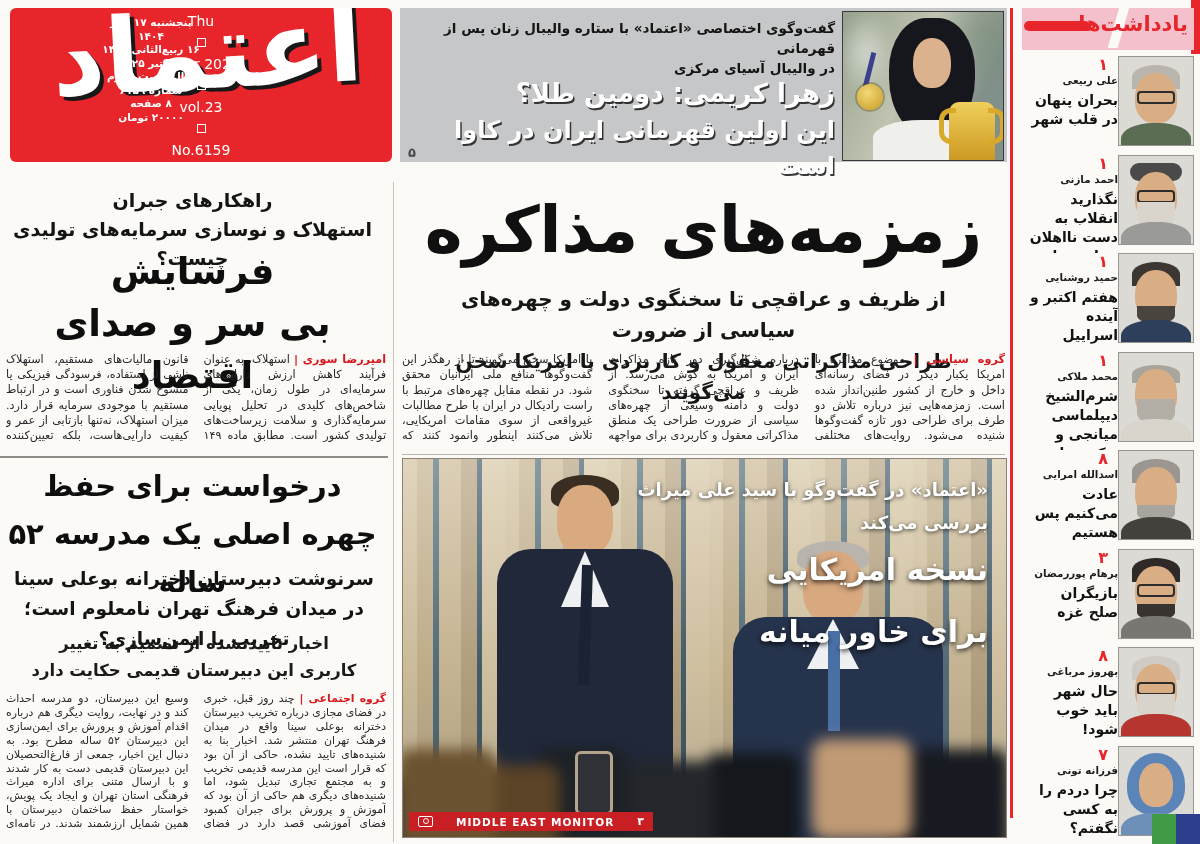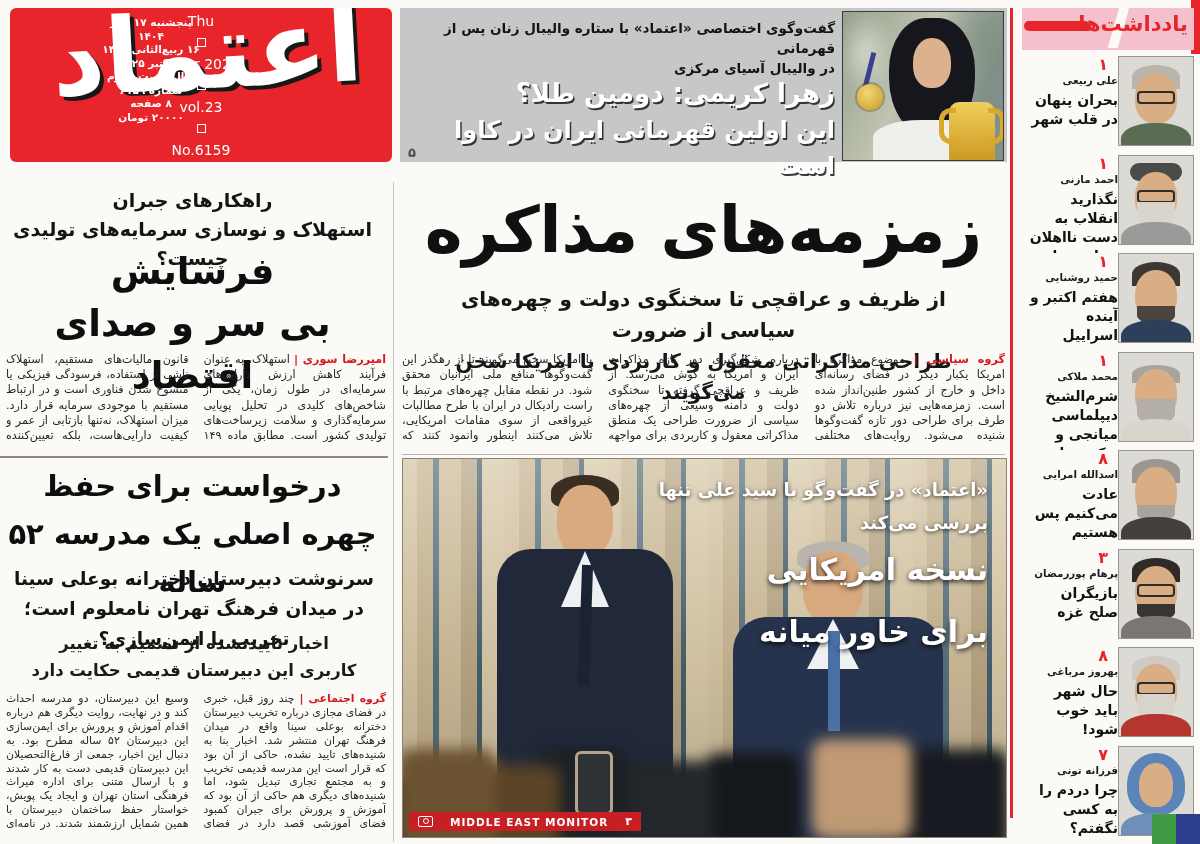--- a/index.html
+++ b/index.html
@@ -79,21 +79,21 @@
   .man-right .shirt{left:74px;top:72px;width:52px;height:50px;}
   .man-right .tie{left:95px;top:84px;width:12px;height:100px;background:#4a6fa5;}
   .crowd{position:absolute;left:0;bottom:92px;width:8px;height:8px;border-radius:50%;filter:blur(7px);
          box-shadow:40px 58px 0 46px #6b5230, 95px 82px 0 54px #5a4326, 175px 52px 0 42px #1d2126,
                     255px 72px 0 48px #23262b, 345px 60px 0 44px #14171c, 455px 48px 0 46px #c09a74,
                     540px 70px 0 58px #171a20, -10px 95px 0 52px #2a2e35;}
   .phone{position:absolute;left:172px;bottom:22px;width:32px;height:58px;background:#2e3136;border:3px solid #b4a48c;border-radius:6px;}
   .photo-overlay{position:absolute;top:14px;right:18px;text-align:right;color:#fff;}
   .po-kicker{font-size:18px;font-weight:bold;line-height:33px;text-shadow:0 1px 4px rgba(0,0,0,.75);}
   .po-headline{font-size:30px;font-weight:bold;line-height:62px;text-shadow:0 2px 5px rgba(0,0,0,.8);}
-  .photo-credit{position:absolute;left:6px;bottom:6px;display:flex;align-items:center;gap:17px;
+  .photo-credit{position:absolute;left:6px;bottom:6px;display:flex;align-items:center;gap:23px;
                 background:#c81f24;color:#fff;padding:3px 9px;font-size:10.5px;font-weight:bold;letter-spacing:1px;}
   .cam{width:13px;height:9px;border:1.5px solid #fff;border-radius:2px;position:relative;flex:none;}
   .cam:after{content:"";position:absolute;left:3.5px;top:1px;width:4px;height:4px;border:1px solid #fff;border-radius:50%;}
   .credit-page{color:#fff;font-size:11px;font-weight:bold;}
 
   
   .vline-left{position:absolute;left:393px;top:182px;height:660px;width:0;border-left:1px solid #c7c3bd;}
   .eco-kicker{position:absolute;left:0;top:186px;width:385px;text-align:center;font-size:19px;font-weight:bold;
               color:#141414;line-height:29px;}
   .eco-headline{position:absolute;left:0;top:246px;width:385px;text-align:center;font-size:37px;font-weight:bold;
@@ -218,21 +218,21 @@
     <div class="man man-right">
       <div class="hair"></div>
       <div class="head"></div>
       <div class="torso"></div>
       <div class="shirt"></div>
       <div class="tie"></div>
     </div>
     <div class="crowd"></div>
     <div class="phone"></div>
     <div class="photo-overlay fa">
-      <div class="po-kicker">«اعتماد» در گفت‌وگو با سید علی تنها</div>
+      <div class="po-kicker">«اعتماد» در گفت‌وگو با سید علی میراث</div>
       <div class="po-kicker">بررسی می‌کند</div>
       <div class="po-headline">نسخه امریکایی</div>
       <div class="po-headline">برای خاور میانه</div>
     </div>
     <div class="photo-credit">
       <span class="cam"></span>
       <span>MIDDLE EAST MONITOR</span>
       <span class="credit-page fa">۳</span>
     </div>
   </div>

